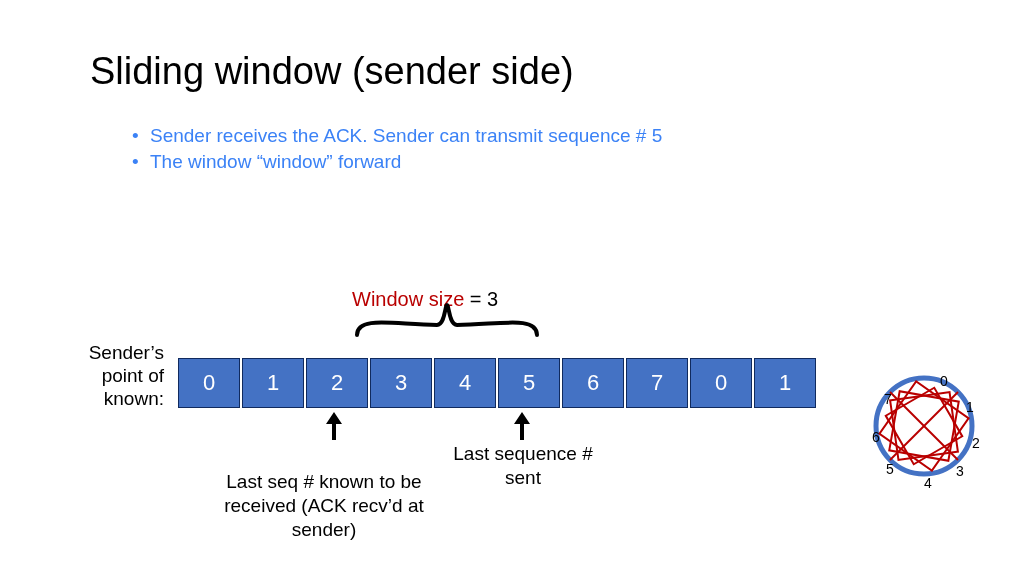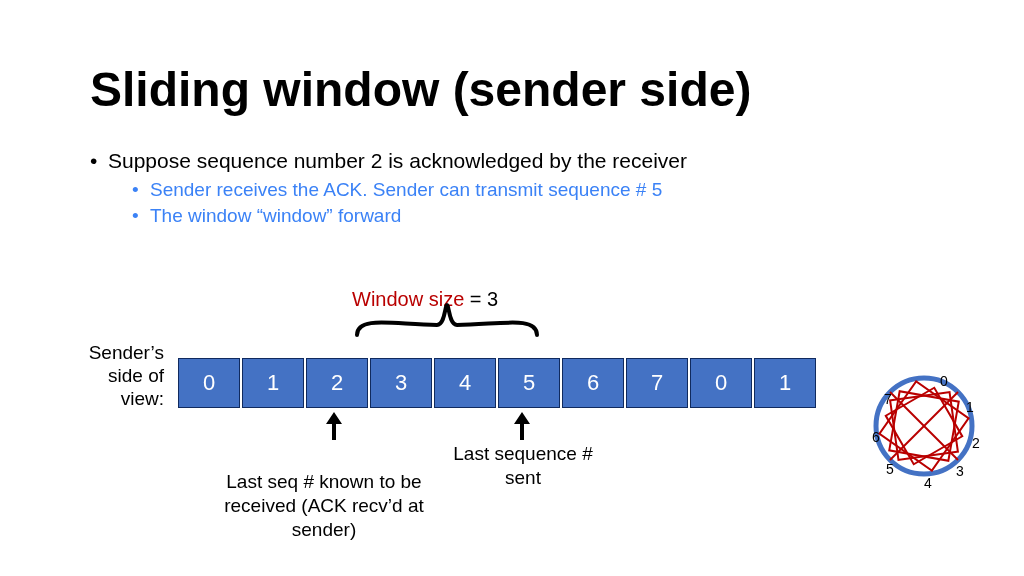--- a/index.html
+++ b/index.html
@@ -5,21 +5,21 @@
   * { box-sizing: border-box; margin: 0; padding: 0; }
   body {
     font-family: Arial, Helvetica, sans-serif;
     width: 1024px;
     height: 576px;
     background: #fff;
     position: relative;
     color: #000;
   }
   .slide { padding: 50px 90px 0 90px; }
-  h1 { font-size: 48px; font-weight: 700; margin-bottom: 32px; margin-top: 12px; }
+  h1 { font-size: 38px; font-weight: 400; margin-bottom: 32px; }
   .b1 {
     font-size: 21px;
     position: relative;
     padding-left: 18px;
     margin-bottom: 6px;
   }
   .b1::before { content:"•"; position:absolute; left:0; top:0; }
   .b2 {
     font-size: 19px;
     color: #3b82f6;
@@ -113,36 +113,35 @@
     width: 140px;
     height: 140px;
   }
 </style>
 </head>
 <body>
 
 <div class="slide">
   <h1>Sliding window (sender side)</h1>
 
-  <div class="b1">Suppose sequence number 2 is acknowledged by the receiver</div>
   <div class="b2">Sender receives the ACK. Sender can transmit sequence # 5</div>
   <div class="b2">The window “window” forward</div>
 </div>
 
 <div class="window-size-label">
   <span class="ws">Window size</span><span> = </span><span>3</span>
 </div>
 
 <div class="brace">
   <svg viewBox="0 0 190 40" width="190" height="40">
     <path d="M5 35 C5 15 45 25 85 25 C93 25 93 5 95 5 C97 5 97 25 105 25 C145 25 185 15 185 35" fill="none" stroke="#000" stroke-width="4" stroke-linecap="round"></path>
   </svg>
 </div>
 
-<div class="sender-label">Sender’s side of view:</div>
+<div class="sender-label">Sender’s point of known:</div>
 
 <div class="seq-row">
   <div class="cell">0</div>
   <div class="cell">1</div>
   <div class="cell">2</div>
   <div class="cell">3</div>
   <div class="cell">4</div>
   <div class="cell">5</div>
   <div class="cell">6</div>
   <div class="cell">7</div>

